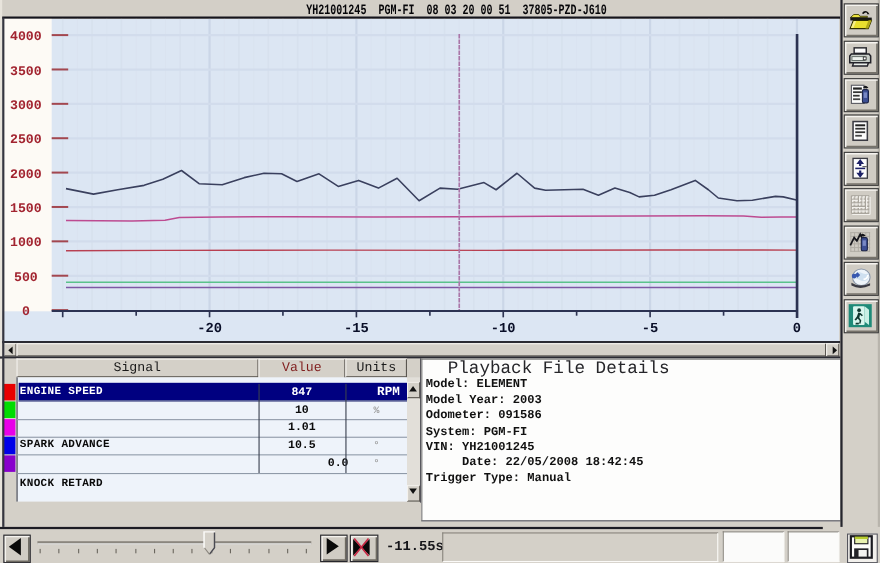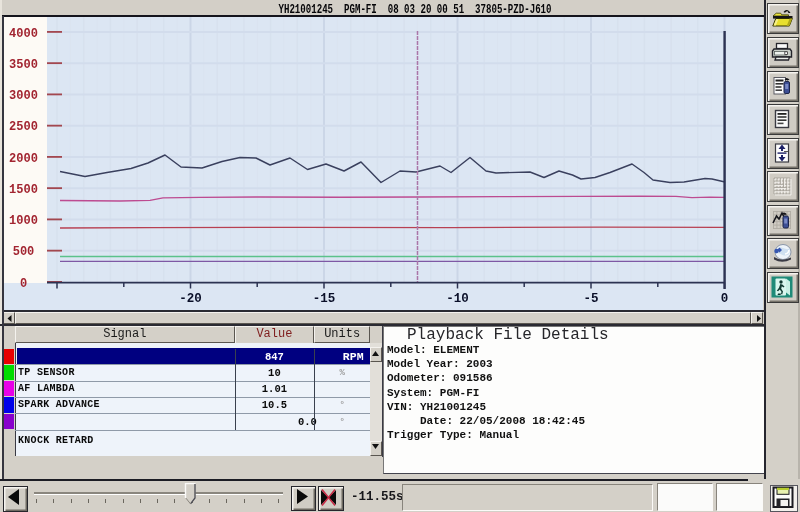--- a/index.html
+++ b/index.html
@@ -140,30 +140,29 @@
       </div>
     </div>
 <div class="abs" style="left:0px;top:323.5px;width:767px;height:2px;background:#2a2a32;"></div>
 <div class="abs" style="left:2px;top:325.5px;width:380px;height:131px;background:#d4d0c8;">
 <div class="abs btn3d" style="left:13px;top:0.5px;width:219.6px;height:16.5px;text-align:center;font-size:12px;color:#1a1a1a;line-height:15px;">Signal</div>
 <div class="abs btn3d" style="left:232.6px;top:0.5px;width:79.6px;height:30px;text-align:center;font-size:12px;color:#7f1d1d;line-height:15px;">Value</div>
 <div class="abs btn3d" style="left:312.2px;top:0.5px;width:56px;height:16.5px;text-align:center;font-size:12px;color:#1a1a1a;line-height:15px;">Units</div>
 <div class="abs" style="left:13px;top:17px;width:355.2px;height:113px;background:#eef3fa;border-left:1.5px solid #3a3a44;box-sizing:border-box;"></div>
 <div class="abs" style="left:0.5px;top:23.0px;width:11px;height:15.3px;background:#e80000;"></div>
 <div class="abs" style="left:14.5px;top:22.0px;width:355px;height:17.3px;background:#000080;"></div>
+<div class="abs" style="left:16px;top:23.0px;width:200px;height:16.3px;font-size:10px;font-weight:bold;color:#ffffff;line-height:16.3px;white-space:nowrap;letter-spacing:0.3px;">ENGINE SPEED</div>
 <div class="abs" style="left:232.6px;top:23.0px;width:79.6px;height:16.3px;font-size:10.5px;font-weight:bold;color:#ffffff;line-height:16.3px;text-align:center;">847</div>
 <div class="abs" style="left:312.2px;top:23.0px;width:56px;height:16.3px;font-size:11.5px;font-weight:bold;color:#ffffff;line-height:16.3px;text-align:center;margin-left:11px;">RPM</div>
 <div class="abs" style="left:13px;top:38.8px;width:355.2px;height:1px;background:#8f9aa8;"></div>
 <div class="abs" style="left:0.5px;top:39.3px;width:11px;height:15.3px;background:#00dc00;"></div>
-<div class="abs" style="left:16px;top:39.3px;width:200px;height:16.3px;font-size:10px;font-weight:bold;color:#0a0a0a;line-height:16.3px;white-space:nowrap;letter-spacing:0.3px;">TP SENSOR</div>
 <div class="abs" style="left:232.6px;top:39.3px;width:79.6px;height:16.3px;font-size:10.5px;font-weight:bold;color:#0a0a0a;line-height:16.3px;text-align:center;">10</div>
 <div class="abs" style="left:312.2px;top:39.3px;width:56px;height:16.3px;font-size:9px;font-weight:bold;color:#9a9a9a;line-height:16.3px;text-align:center;">%</div>
 <div class="abs" style="left:13px;top:55.099999999999994px;width:355.2px;height:1px;background:#8f9aa8;"></div>
 <div class="abs" style="left:0.5px;top:55.599999999999994px;width:11px;height:15.3px;background:#e800e8;"></div>
-<div class="abs" style="left:16px;top:55.599999999999994px;width:200px;height:16.3px;font-size:10px;font-weight:bold;color:#0a0a0a;line-height:16.3px;white-space:nowrap;letter-spacing:0.3px;">AF LAMBDA</div>
 <div class="abs" style="left:232.6px;top:55.599999999999994px;width:79.6px;height:16.3px;font-size:10.5px;font-weight:bold;color:#0a0a0a;line-height:16.3px;text-align:center;">1.01</div>
 <div class="abs" style="left:312.2px;top:55.599999999999994px;width:56px;height:16.3px;font-size:9px;font-weight:bold;color:#9a9a9a;line-height:16.3px;text-align:center;"></div>
 <div class="abs" style="left:13px;top:71.39999999999999px;width:355.2px;height:1px;background:#8f9aa8;"></div>
 <div class="abs" style="left:0.5px;top:71.89999999999999px;width:11px;height:15.3px;background:#0000e8;"></div>
 <div class="abs" style="left:16px;top:71.89999999999999px;width:200px;height:16.3px;font-size:10px;font-weight:bold;color:#0a0a0a;line-height:16.3px;white-space:nowrap;letter-spacing:0.3px;">SPARK ADVANCE</div>
 <div class="abs" style="left:232.6px;top:71.89999999999999px;width:79.6px;height:16.3px;font-size:10.5px;font-weight:bold;color:#0a0a0a;line-height:16.3px;text-align:center;">10.5</div>
 <div class="abs" style="left:312.2px;top:71.89999999999999px;width:56px;height:16.3px;font-size:9px;font-weight:bold;color:#9a9a9a;line-height:16.3px;text-align:center;">°</div>
 <div class="abs" style="left:13px;top:87.69999999999999px;width:355.2px;height:1px;background:#8f9aa8;"></div>
 <div class="abs" style="left:0.5px;top:88.19999999999999px;width:11px;height:15.3px;background:#8800cc;"></div>
 <div class="abs" style="left:16px;top:88.19999999999999px;width:200px;height:16.3px;font-size:10px;font-weight:bold;color:#0a0a0a;line-height:16.3px;white-space:nowrap;letter-spacing:0.3px;margin-top:19px;">KNOCK RETARD</div>

